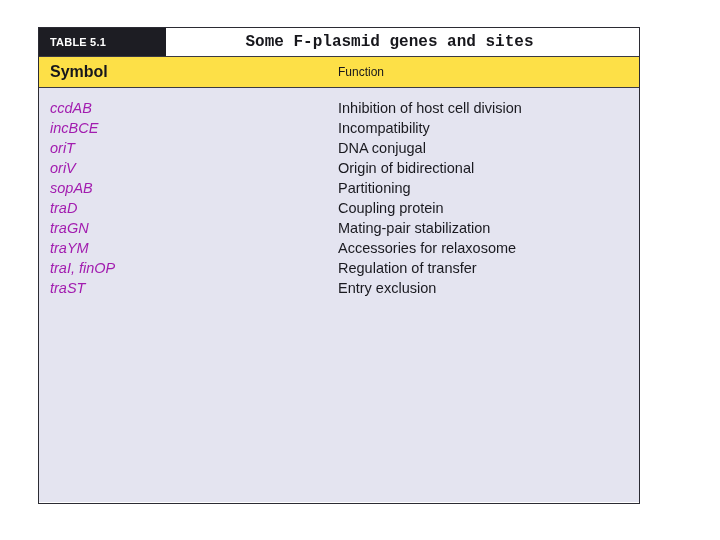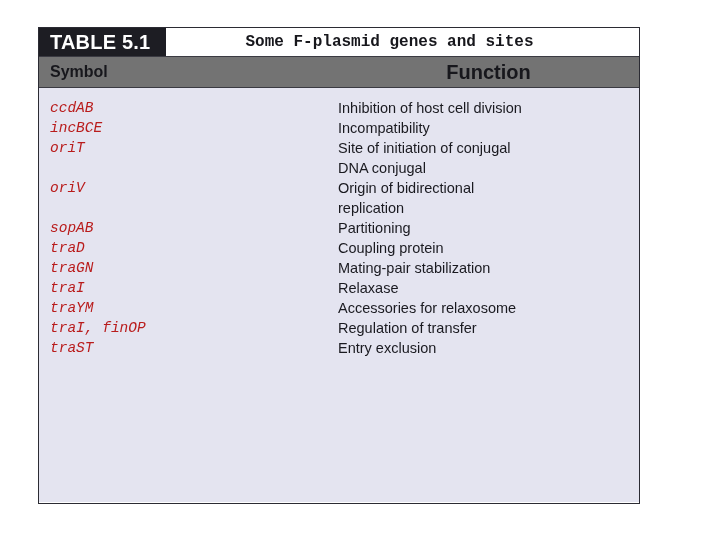--- a/index.html
+++ b/index.html
@@ -35,82 +35,80 @@
     box-sizing: border-box;
   }
   .title-number-block {
     width: 127px;
     background: #1d1d23;
     color: #ffffff;
     display: flex;
     align-items: center;
     padding-left: 11px;
     box-sizing: border-box;
-    font-size: 20px;
+    font-size: 11px;
     font-weight: bold;
     letter-spacing: 0.2px;
   }
   .title-caption {
     flex: 1;
     display: flex;
     align-items: center;
     justify-content: center;
     color: #17171c;
     font-size: 16px;
     font-weight: bold;
     padding-right: 26px;
     box-sizing: border-box;
     font-family: Liberation Mono, monospace;
   }
 
   
   .col-header-row {
     display: flex;
     height: 31px;
-    background: #737373;
+    background: #fde047;
     border-bottom: 1px solid #3a3a42;
     box-sizing: border-box;
     align-items: center;
   }
   .col-header-symbol {
     width: 299px;
     padding-left: 11px;
     box-sizing: border-box;
     font-size: 16px;
     font-weight: bold;
     color: #17171c;
   }
   .col-header-function {
     flex: 1;
-    font-size: 20px;
-    font-weight: bold;
+    font-size: 12px;
+    font-weight: normal;
     color: #17171c;
-    text-align: center;
   }
 
   
   .table-body {
     background: #e4e4f0;
     height: 414px;
     box-sizing: border-box;
     padding-top: 10px;
   }
   .table-row {
     display: flex;
     align-items: flex-start;
   }
   .cell-symbol {
     width: 299px;
     padding-left: 11px;
     box-sizing: border-box;
     font-size: 14.5px;
     font-style: italic;
-    color: #b91c1c;
+    color: #a21caf;
     line-height: 20px;
-    font-family: Liberation Mono, monospace;
   }
   .cell-function {
     flex: 1;
     font-size: 14.5px;
     color: #1a1a20;
     line-height: 20px;
     padding-right: 12px;
     box-sizing: border-box;
   }
   .cell-function .line2 {
@@ -146,30 +144,28 @@
       <div class="cell-symbol">incBCE</div>
       <div class="cell-function">
         <span>Incompatibility</span>
         
       </div>
     </div>
 
     <div class="table-row">
       <div class="cell-symbol">oriT</div>
       <div class="cell-function">
-        <span>Site of initiation of conjugal</span>
         <span class="line2">DNA conjugal</span>
       </div>
     </div>
 
     <div class="table-row">
       <div class="cell-symbol">oriV</div>
       <div class="cell-function">
         <span>Origin of bidirectional</span>
-        <span class="line2">replication</span>
       </div>
     </div>
 
     <div class="table-row">
       <div class="cell-symbol">sopAB</div>
       <div class="cell-function">
         <span>Partitioning</span>
         
       </div>
     </div>
@@ -184,27 +180,20 @@
     </div>
 
     <div class="table-row">
       <div class="cell-symbol">traGN</div>
       <div class="cell-function">
         <span>Mating-pair stabilization</span>
         
       </div>
     </div>
 
-    <div class="table-row">
-      <div class="cell-symbol">traI</div>
-      <div class="cell-function">
-        <span>Relaxase</span>
-        
-      </div>
-    </div>
 
     <div class="table-row">
       <div class="cell-symbol">traYM</div>
       <div class="cell-function">
         <span>Accessories for relaxosome</span>
         
       </div>
     </div>
 
     <div class="table-row">

